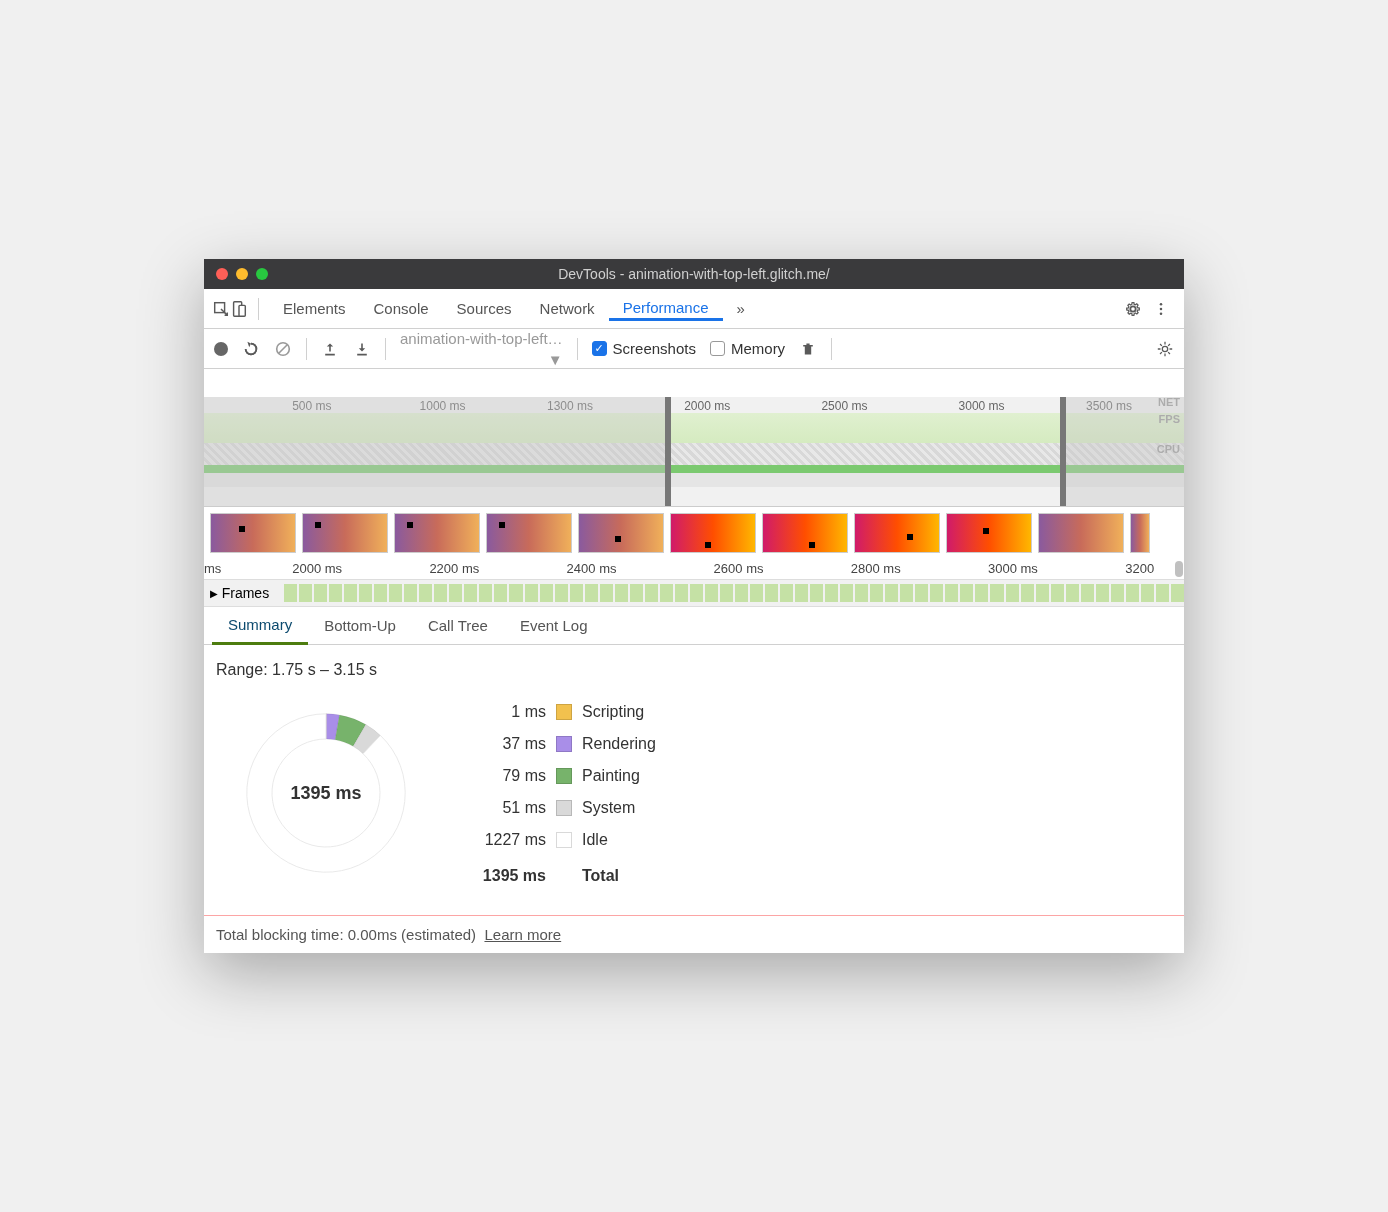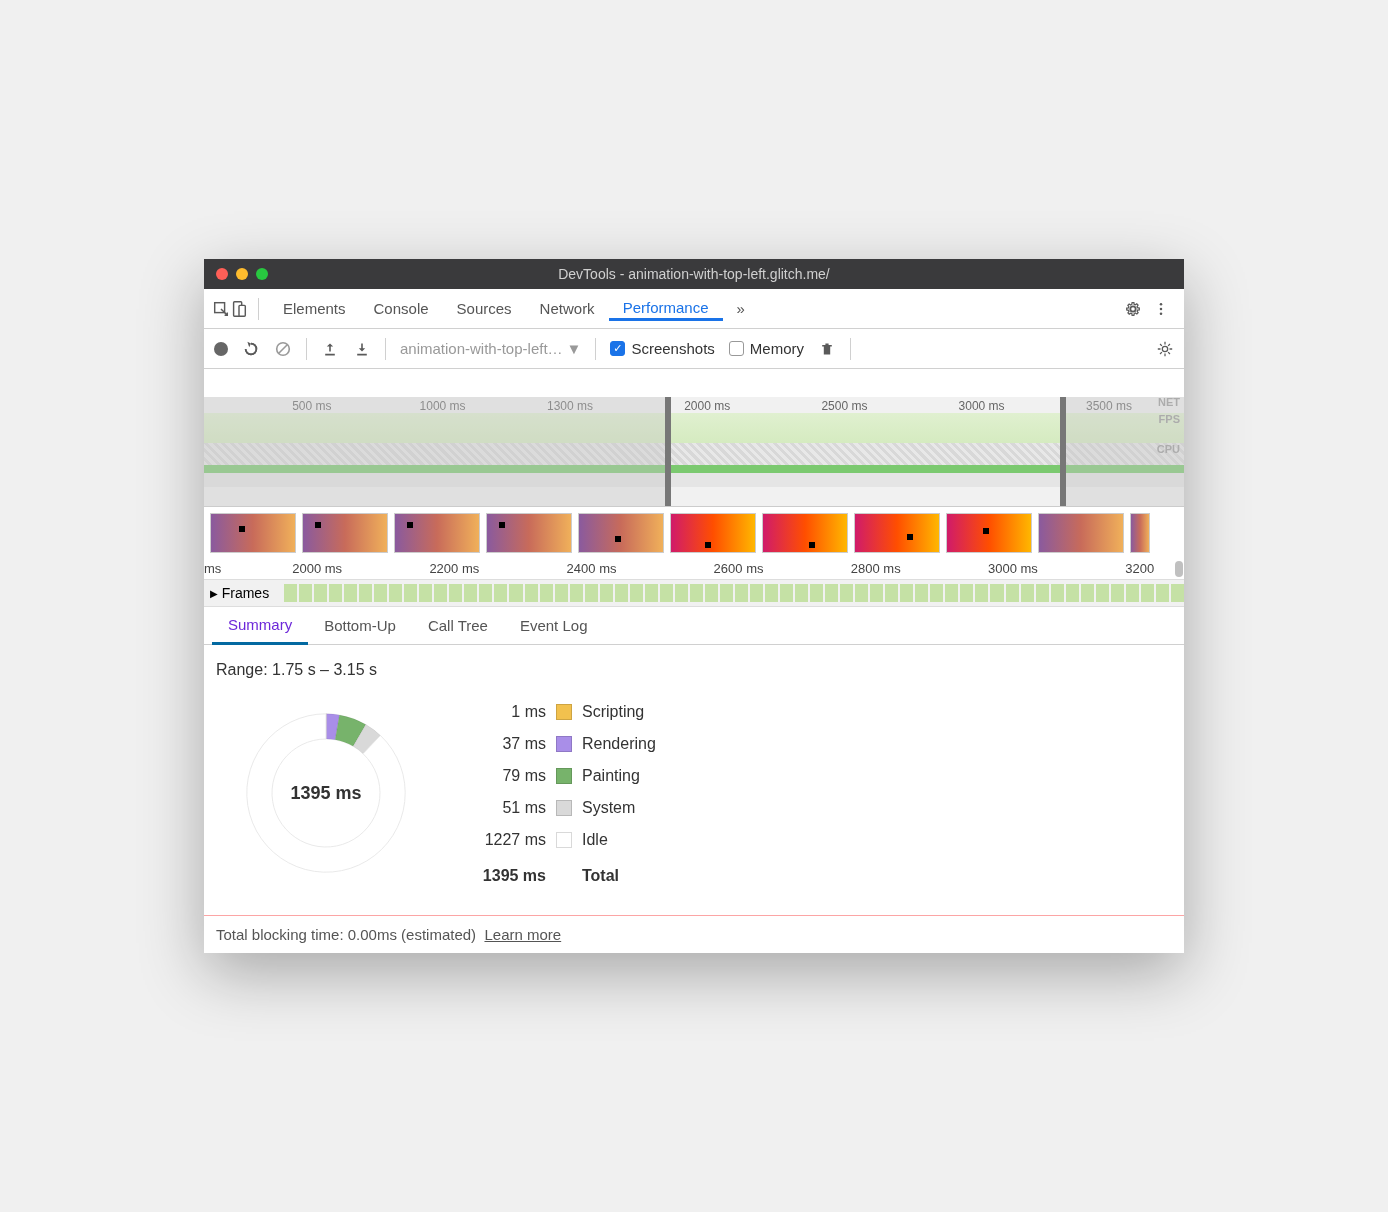--- a/index.html
+++ b/index.html
@@ -16,21 +16,21 @@
   .devtabs { height: 40px; display: flex; align-items: center; border-bottom: 1px solid #d0d0d0; padding: 8px 8px; gap: 0; }
   .devtabs .sep { width:1px; height: 22px; background:#d0d0d0; margin: 0 10px; }
   .devtabs .tab { padding: 0 14px; color: #555; font-size: 15px; height: 100%; display:flex; align-items:center; cursor:pointer; }
   .devtabs .tab.active { color: #1a73e8; border-bottom: 3px solid #1a73e8; margin-bottom:-1px; }
   .devtabs .spacer { flex:1; }
   .icon { width: 18px; height: 18px; display:inline-flex; align-items:center; justify-content:center; color:#5a5a5a; }
 
   .perfbar { height: 40px; display:flex; align-items:center; padding: 0 10px; border-bottom:1px solid #d0d0d0; gap: 14px; font-size: 15px; color:#333; }
   .perfbar .rec { width:14px; height:14px; border-radius:50%; background:#666; }
   .perfbar .divider { width:1px; height:22px; background:#d0d0d0; }
-  .perfbar .dd { color:#999; display:flex; align-items:flex-start; gap:4px;}
+  .perfbar .dd { color:#999; display:flex; align-items:flex-end; gap:4px;flex-direction:column;}
   .checkbox { width:15px; height:15px; border:1px solid #999; border-radius:3px; display:inline-flex; align-items:center; justify-content:center; font-size:11px; color:#fff;}
   .checkbox.checked { background:#1a73e8; border-color:#1a73e8; }
 
   .overview { background:#f1f1f1; position:relative; height: 110px; border-bottom: 1px solid #ccc; }
   .overview .ticks { display:flex; font-size:12px; color:#666; padding: 2px 6px; position:relative; height:16px;margin-top:28px;}
   .overview .ticks span { position:absolute; }
   .overview .fpsrow { height: 30px; background:linear-gradient(to bottom, #e0f0d0, #d5ebc0); position:relative; overflow:hidden;}
   .overview .cpurow { height: 30px; background: repeating-linear-gradient(45deg,#e8e8e8,#e8e8e8 3px,#d8d8d8 3px,#d8d8d8 6px); position:relative;}
   .overview .cpurow .green { position:absolute; bottom:0; height:8px; background:#7bc96f; left:0; right:0;}
   .overview .netrow { height: 14px; background:#e5e5e5; }
@@ -46,21 +46,21 @@
   .timelabels { display:flex; font-size:13px; color:#444; padding: 2px 6px; position:relative; height:20px;}
   .timelabels span { position:absolute; }
 
   .frames { display:flex; align-items:center; background:#f1f1f1; height:28px; border-top:1px solid #ddd; border-bottom:1px solid #ddd; font-size:14px; padding-left:6px; position:relative;}
   .frames .tri { font-size:10px; margin-right:4px;}
   .frames .stripes { position:absolute; left:80px; right:0; top:4px; bottom:4px; display:flex; gap:2px;}
   .frames .stripes span { flex:1; background:#c5e1a5;}
 
   .subtabs { display:flex; gap:0; border-bottom:1px solid #d0d0d0; height:38px; align-items:center; padding-left: 8px; font-size:15px;}
   .subtabs .t { padding: 0 16px; color:#555; height:100%; display:flex; align-items:center; cursor:pointer;}
-  .subtabs .t.active { color:#6d28d9; border-bottom:3px solid #0369a1; margin-bottom:-1px;}
+  .subtabs .t.active { color:#0c4a6e; border-bottom:3px solid #4d7c0f; margin-bottom:-1px;}
 
   .summary { padding: 16px 12px 30px; display:flex; flex-direction:column; font-size:15px; color:#333;}
   .range { font-size:16px; margin-bottom: 24px;}
   .summary-body { display:flex; gap: 60px; align-items:flex-start; padding-left: 20px;}
   .donut { position:relative; width:180px; height:180px;}
   .donut svg { width:180px; height:180px;}
   .donut .center { position:absolute; top:0; left:0; right:0; bottom:0; display:flex; align-items:center; justify-content:center; font-weight:bold; font-size:18px;}
   .legend { display:flex; flex-direction:column; gap: 14px; font-size:16px;}
   .legend-row { display:flex; align-items:center; gap: 10px;}
   .legend-row .ms { width: 70px; text-align:right;}

